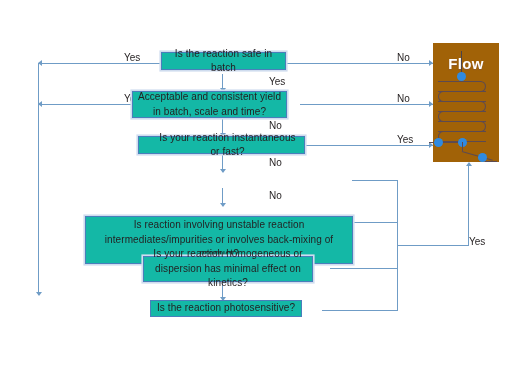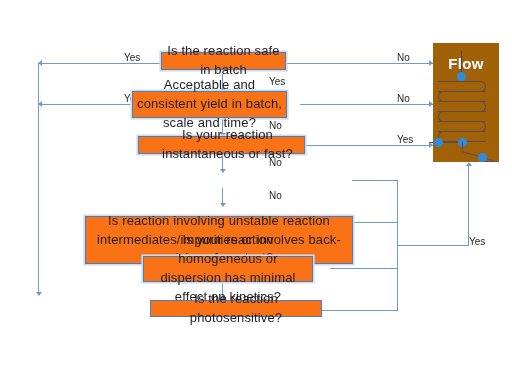--- a/index.html
+++ b/index.html
@@ -15,29 +15,29 @@
     width: 512px;
     height: 381px;
     background: #ffffff;
     overflow: hidden;
   }
 
   
   .dbox {
     position: absolute;
     box-sizing: border-box;
-    background: #f97316;
+    background: #14b8a6;
     border: 1.3px solid #4a7ebb;
     box-shadow: 0 0 0 1.6px #cfdcee;
     display: flex;
     align-items: center;
     justify-content: center;
     text-align: center;
     color: #231f20;
-    font-size: 13px;
+    font-size: 10px;
     line-height: 1.45;
     padding: 1px 4px;
     letter-spacing: 0.01em;
   }
   .dbox.flat {
     box-shadow: none;
     border: 1.3px solid #4a7ebb;
   }
 
   
@@ -280,21 +280,21 @@
 
 
   <div class="dbox" style="left:85px; top:216px; width:268px; height:48px;">
     <span>Is reaction involving unstable reaction intermediates/impurities or involves back-mixing of product?</span>
   </div>
 
   <div class="dbox" style="left:143px; top:256px; width:170px; height:26px;">
     <span>Is your reaction homogeneous or dispersion has minimal effect on kinetics?</span>
   </div>
 
-  <div class="dbox flat" style="left:150px; top:300px; width:172px; height:17px;">
+  <div class="dbox flat" style="left:150px; top:300px; width:152px; height:17px;">
     <span>Is the reaction photosensitive?</span>
   </div>
 
   <div id="flow-reactor">
     <div class="flow-label">Flow</div>
 
     <div class="stem" style="left:28px; top:8px; height:24px;"></div>
     <div class="dot" style="left:24px; top:29px; width:9px; height:9px;"></div>
 
     <div class="serp" style="left:5px; top:38px; width:48px; border-radius:0 6px 6px 0; border-left:none;"></div>

